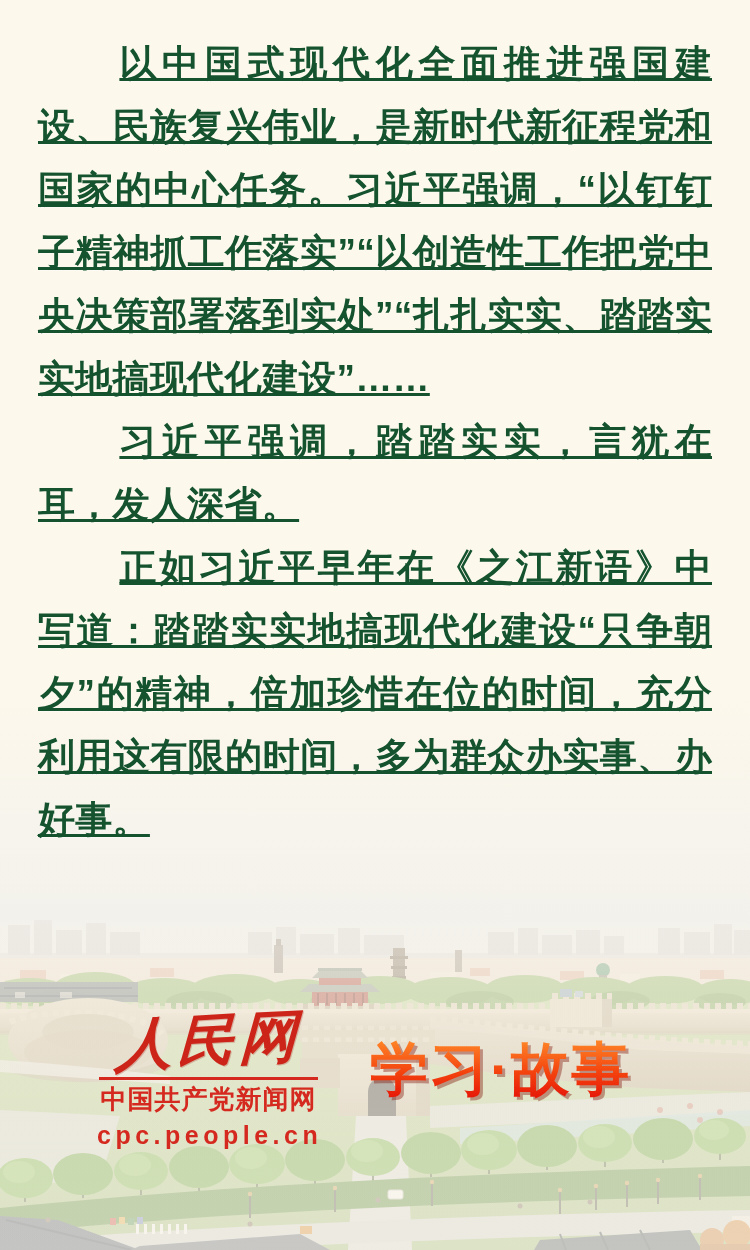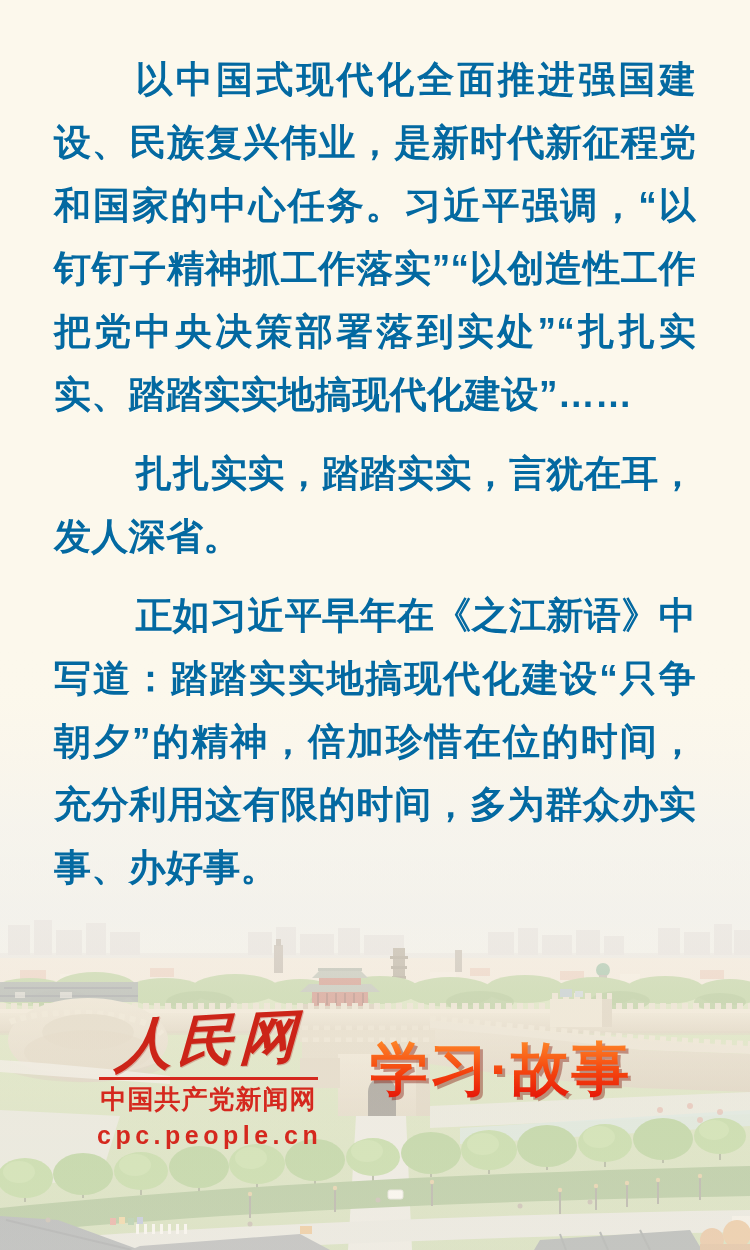--- a/index.html
+++ b/index.html
@@ -1,23 +1,23 @@
 <!DOCTYPE html>
 <html><head>
 <meta charset="utf-8">
 <style>
   html,body{margin:0;padding:0;background:#fcf8ec;}
   .page{position:relative;width:750px;height:1250px;overflow:hidden;background:#fcf8ec;
         font-family:"Liberation Sans","DejaVu Sans",sans-serif;}
 
   
   .article{position:absolute;top:32px;left:38px;width:674px;z-index:4;}
-  .article p{margin:16px;font-size:37px;line-height:63px;letter-spacing:0.3px;font-weight:700;
-             color:#0369a1;text-indent:2.2em;text-align:justify;
-             text-shadow:0 1px 0 rgba(255,255,255,0.35);}
+  .article p{margin:0;font-size:37px;line-height:63px;letter-spacing:0.3px;font-weight:700;
+             color:#14532d;text-indent:2.2em;text-align:justify;
+             text-shadow:0 1px 0 rgba(255,255,255,0.35);text-decoration:underline;}
 
   
   .photo{position:absolute;left:0;top:640px;width:750px;height:610px;z-index:1;}
   .photo svg{display:block;}
   .haze{position:absolute;inset:0;z-index:2;pointer-events:none;
         background:linear-gradient(180deg,
           #fcf8ec 0%, rgba(252,248,236,0.93) 9%,
           rgba(250,246,236,0.80) 20%, rgba(247,245,238,0.66) 30%,
           rgba(250,246,238,0.50) 42%, rgba(251,246,238,0.40) 58%,
           rgba(251,246,238,0.42) 100%);}
@@ -354,21 +354,21 @@
         </g>
       </g>
 
       <rect x="0" y="0" width="750" height="610" fill="url(#hazeG)"></rect>
     </svg>
     <div class="haze"></div>
   </figure>
 
   <section class="article">
     <p>以中国式现代化全面推进强国建设、民族复兴伟业，是新时代新征程党和国家的中心任务。习近平强调，“以钉钉子精神抓工作落实”“以创造性工作把党中央决策部署落到实处”“扎扎实实、踏踏实实地搞现代化建设”……</p>
-    <p>扎扎实实，踏踏实实，言犹在耳，发人深省。</p>
+    <p>习近平强调，踏踏实实，言犹在耳，发人深省。</p>
     <p>正如习近平早年在《之江新语》中写道：踏踏实实地搞现代化建设“只争朝夕”的精神，倍加珍惜在位的时间，充分利用这有限的时间，多为群众办实事、办好事。</p>
   </section>
 
   <div class="logo">
     <div class="logo-script">人民网</div>
     <div class="logo-divider"></div>
     <div class="logo-name">中国共产党新闻网</div>
     <div class="logo-url">cpc.people.cn</div>
   </div>
 

